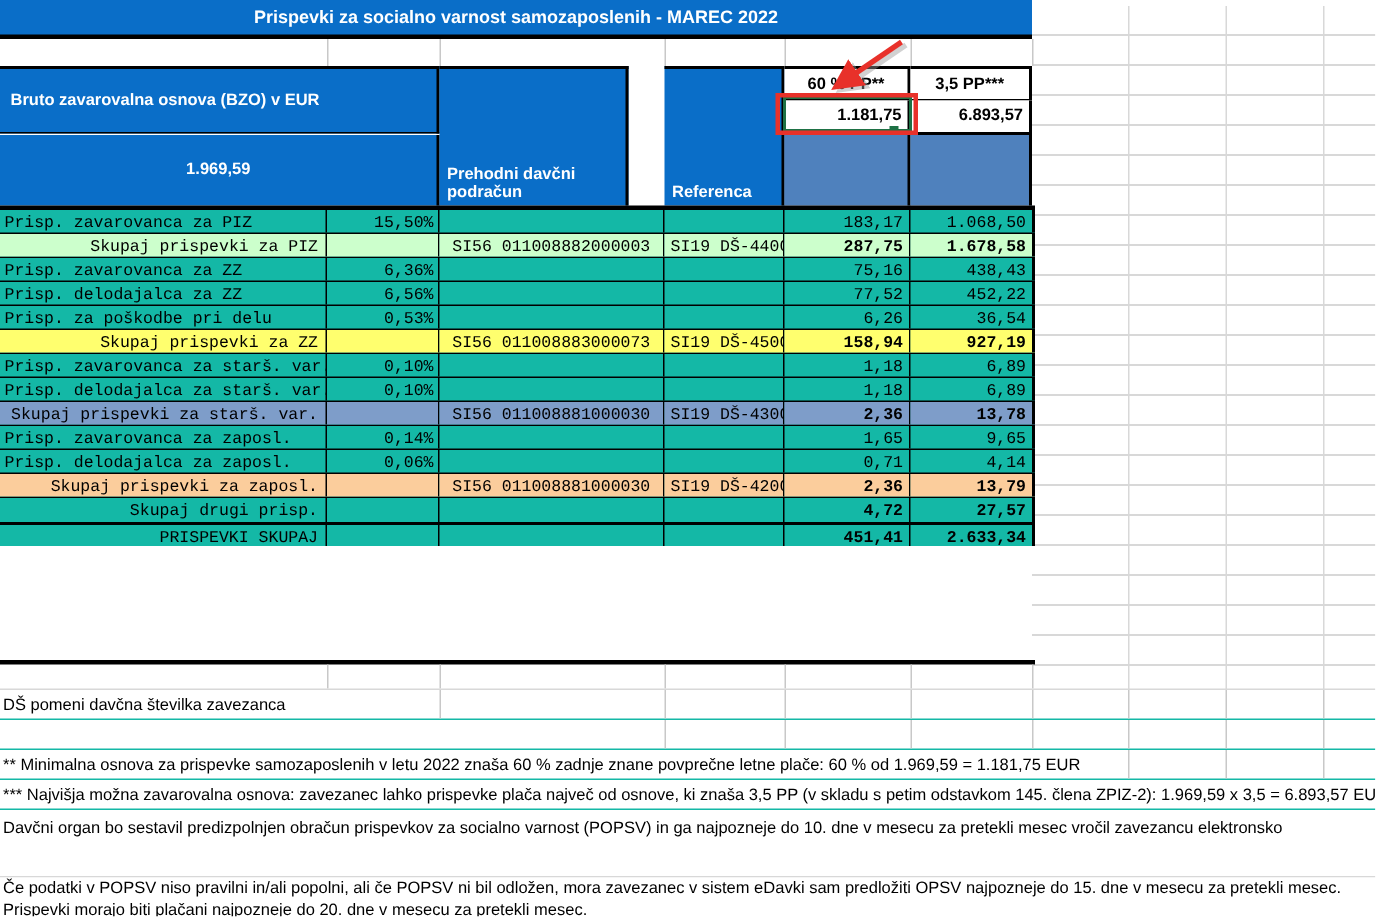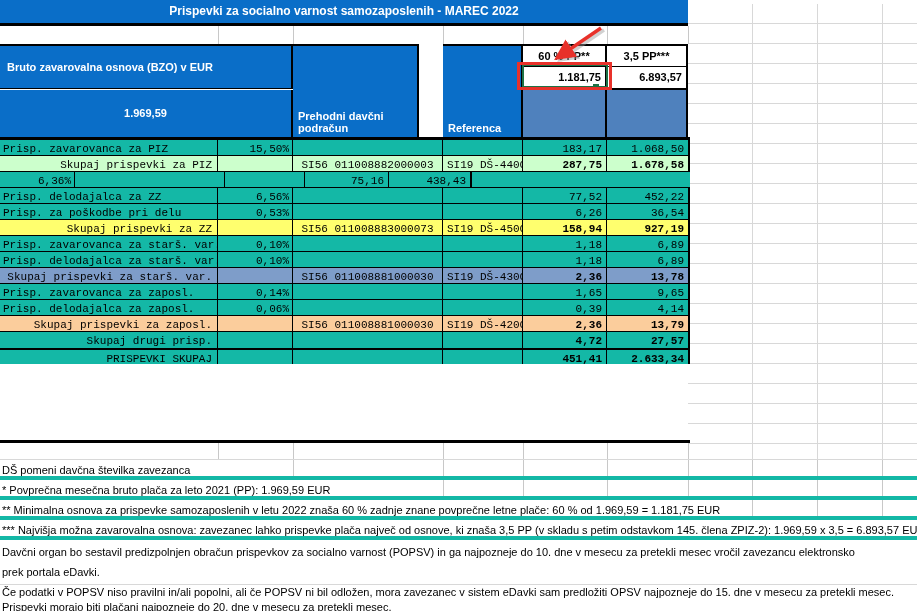--- a/index.html
+++ b/index.html
@@ -48,21 +48,21 @@
   .total .c-v1,.total .c-v2{font-weight:bold;}
   .bg-green>div{background:#CCFFCC;}
   .bg-yellow>div{background:#FFFF6E;}
   .bg-blue>div{background:#7E9DC9;}
   .bg-orange>div{background:#FBCD9C;}
   .no-bb{border-bottom:none;}
   .grand{border-top:2px solid #000;}
   .tbl-bottom{left:0;top:440px;width:690px;height:3px;background:#000;}
   
   .fnote{left:0;width:917px;height:20px;line-height:20px;padding-left:2px;background:#fff;
-         border-bottom:4px solid #14b8a6;white-space:nowrap;overflow:hidden;}
+         border-bottom:1px solid #14b8a6;white-space:nowrap;overflow:hidden;}
   .hline{left:0;width:917px;height:1px;background:#D8D8D8;}
   .para{left:0;width:917px;line-height:20px;padding-left:2px;background:#fff;white-space:nowrap;overflow:hidden;}
   
   .green-box{left:522px;top:64px;width:86px;height:24px;border:2px solid #1E7145;z-index:30;}
   .green-handle{left:593px;top:84px;width:6px;height:6px;background:#1E7145;z-index:31;}
   .red-box{left:517px;top:62px;width:95px;height:28px;border:3px solid #E8312A;z-index:32;}
   .arrow-svg{left:520px;top:22px;width:100px;height:50px;z-index:33;}
 </style>
 </head>
 <body>
@@ -129,20 +129,21 @@
     </div>
     <div class="trow total bg-green">
       <div class="c-label">Skupaj prispevki za PIZ</div>
       <div class="c-pct"></div>
       <div class="c-acct">SI56 011008882000003</div>
       <div class="c-ref">SI19 DŠ-44008</div>
       <div class="c-v1">287,75</div>
       <div class="c-v2">1.678,58</div>
     </div>
     <div class="trow">
+      <div class="c-label">Prisp. zavarovanca za ZZ</div>
       <div class="c-pct">6,36%</div>
       <div class="c-acct"></div>
       <div class="c-ref"></div>
       <div class="c-v1">75,16</div>
       <div class="c-v2">438,43</div>
     </div>
     <div class="trow">
       <div class="c-label">Prisp. delodajalca za ZZ</div>
       <div class="c-pct">6,56%</div>
       <div class="c-acct"></div>
@@ -196,21 +197,21 @@
       <div class="c-acct"></div>
       <div class="c-ref"></div>
       <div class="c-v1">1,65</div>
       <div class="c-v2">9,65</div>
     </div>
     <div class="trow">
       <div class="c-label">Prisp. delodajalca za zaposl.</div>
       <div class="c-pct">0,06%</div>
       <div class="c-acct"></div>
       <div class="c-ref"></div>
-      <div class="c-v1">0,39</div>
+      <div class="c-v1">0,71</div>
       <div class="c-v2">4,14</div>
     </div>
     <div class="trow total bg-orange">
       <div class="c-label">Skupaj prispevki za zaposl.</div>
       <div class="c-pct"></div>
       <div class="c-acct">SI56 011008881000030</div>
       <div class="c-ref">SI19 DŠ-42005</div>
       <div class="c-v1">2,36</div>
       <div class="c-v2">13,79</div>
     </div>
@@ -246,38 +247,36 @@
     <div class="abs vtick" style="left:293px;top:0;height:20px"></div>
     <div class="abs vtick" style="left:443px;top:0;height:20px"></div>
     <div class="abs vtick" style="left:523px;top:0;height:20px"></div>
     <div class="abs vtick" style="left:607px;top:0;height:20px"></div>
     <div class="abs vtick" style="left:688px;top:0;height:20px"></div>
     <div class="abs vtick" style="left:752px;top:0;height:20px"></div>
     <div class="abs vtick" style="left:817px;top:0;height:20px"></div>
     <div class="abs vtick" style="left:882px;top:0;height:20px"></div>
   </div>
   <div class="abs fnote" style="top:480px">
-    <span>* Povprečna mesečna bruto plača za leto 2021 (PP): 1.969,59 EUR</span>
     <div class="abs vtick" style="left:443px;top:0;height:20px"></div>
     <div class="abs vtick" style="left:523px;top:0;height:20px"></div>
     <div class="abs vtick" style="left:607px;top:0;height:20px"></div>
     <div class="abs vtick" style="left:688px;top:0;height:20px"></div>
     <div class="abs vtick" style="left:752px;top:0;height:20px"></div>
     <div class="abs vtick" style="left:817px;top:0;height:20px"></div>
     <div class="abs vtick" style="left:882px;top:0;height:20px"></div>
   </div>
   <div class="abs fnote" style="top:500px">
     <span>** Minimalna osnova za prispevke samozaposlenih v letu 2022 znaša 60 % zadnje znane povprečne letne plače: 60 % od 1.969,59 = 1.181,75 EUR</span>
     <div class="abs vtick" style="left:752px;top:0;height:20px"></div>
     <div class="abs vtick" style="left:817px;top:0;height:20px"></div>
     <div class="abs vtick" style="left:882px;top:0;height:20px"></div>
   </div>
   <div class="abs fnote" style="top:520px">
     <span>*** Najvišja možna zavarovalna osnova: zavezanec lahko prispevke plača največ od osnove, ki znaša 3,5 PP (v skladu s petim odstavkom 145. člena ZPIZ-2): 1.969,59 x 3,5 = 6.893,57 EUR</span>
   </div>
 
   <div class="abs para" style="top:542px">Davčni organ bo sestavil predizpolnjen obračun prispevkov za socialno varnost (POPSV) in ga najpozneje do 10. dne v mesecu za pretekli mesec vročil zavezancu elektronsko</div>
-  <div class="abs para" style="top:562px">prek portala eDavki.</div>
   <div class="abs hline" style="top:584px"></div>
   <div class="abs para" style="top:585px;line-height:15px">Če podatki v POPSV niso pravilni in/ali popolni, ali če POPSV ni bil odložen, mora zavezanec v sistem eDavki sam predložiti OPSV najpozneje do 15. dne v mesecu za pretekli mesec.</div>
   <div class="abs para" style="top:600px;line-height:15px">Prispevki morajo biti plačani najpozneje do 20. dne v mesecu za pretekli mesec.</div>
 
 </div>
 
 </body></html>

